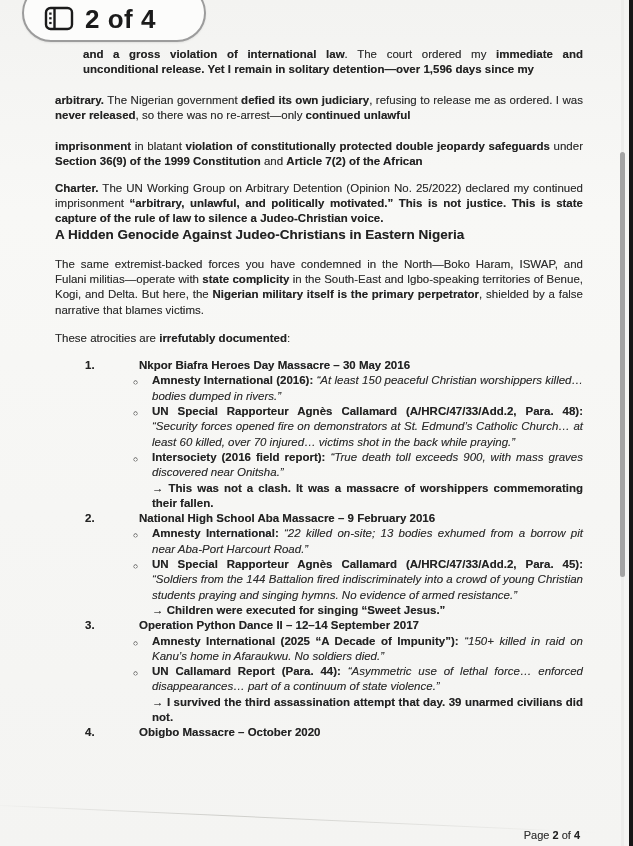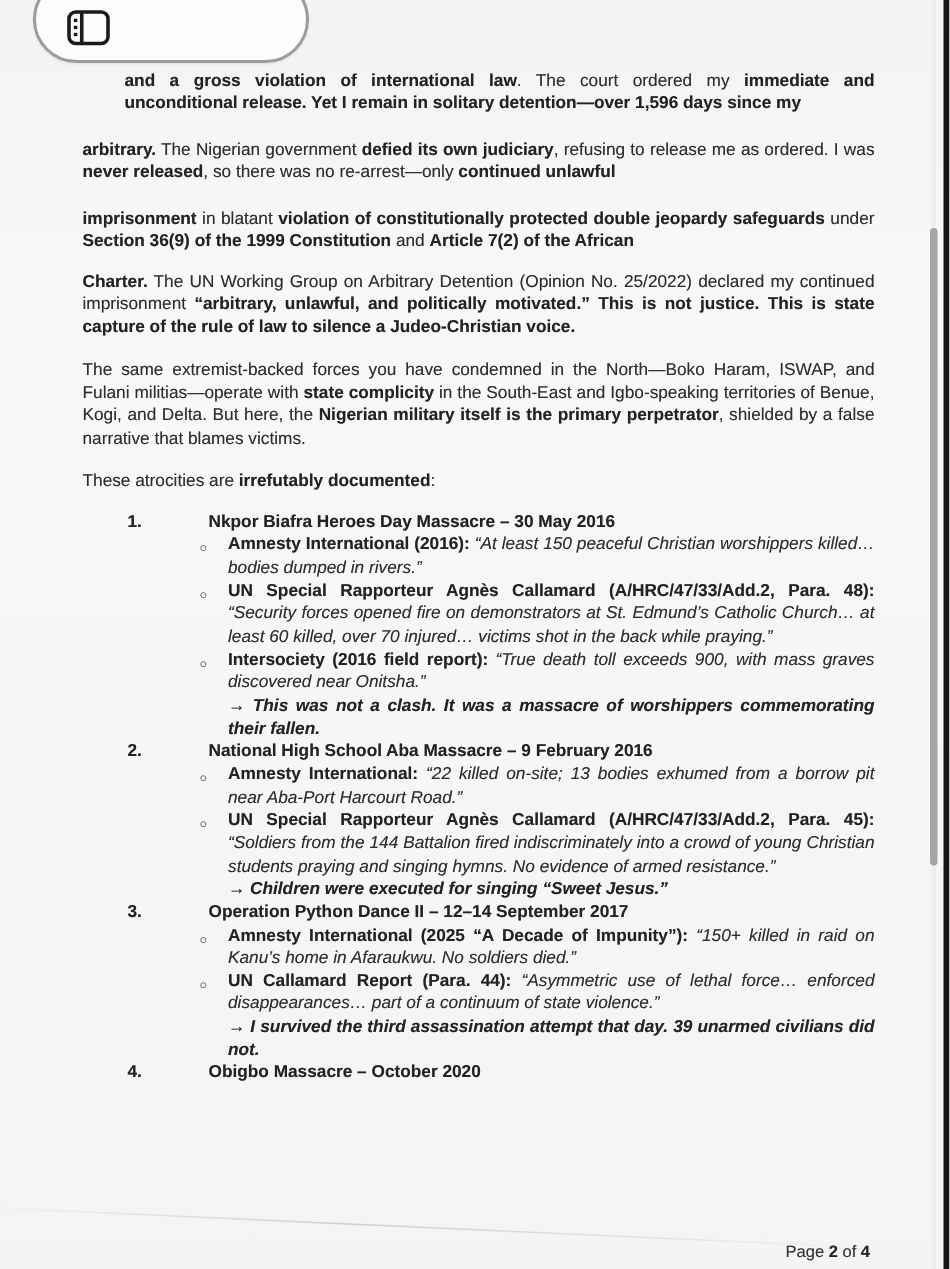--- a/index.html
+++ b/index.html
@@ -26,41 +26,41 @@
   .doc{
     position:absolute;left:55px;top:47px;width:528px;
     color:var(--ink);
     font-size:11.5px;line-height:15.3px;
     text-shadow:0 0 .4px rgba(40,40,40,.45);
   }
   .para{margin:0;text-align:justify;}
   .para.p0{margin-bottom:15px;margin-left:28px;}
   .para.p1{margin-bottom:16px;}
   .para.p2{margin-bottom:11px;}
-  .para.p3{margin-bottom:13px;}
+  .para.p3{}
   .para.p4{margin-bottom:13px;}
   .para.p5{margin-bottom:12px;}
   .b{font-weight:bold;color:var(--ink-strong);}
   .i{font-style:italic;}
   .heading{
     font-size:13.5px;line-height:16px;font-weight:bold;
     color:var(--ink-strong);
     margin:0 0 14px 0;
   }
 
   
   .list{margin:0;}
   .li{display:flex;margin-left:30px;}
   .num{flex:0 0 18px;font-weight:bold;color:var(--ink-strong);}
   .li-body{flex:1;min-width:0;}
   .li-title{font-weight:bold;color:var(--ink-strong);padding-left:36px;}
   .bullet{display:flex;margin-left:30px;}
   .bmark{flex:0 0 19px;font-size:8.5px;color:#4e4e4e;padding-top:2px;}
   .btext{flex:1;min-width:0;text-align:justify;}
-  .note{font-weight:bold;color:var(--ink-strong);text-align:justify;font-style:italic;}
+  .note{font-weight:bold;color:var(--ink-strong);text-align:justify;}
 
   
   .footer{
     position:absolute;top:829px;left:0;width:580px;
     text-align:right;font-size:11px;color:#333;
     text-shadow:0 0 .4px rgba(40,40,40,.4);
   }
   .footer .b{font-weight:bold;}
 
   
@@ -96,20 +96,21 @@
 </head>
 <body>
 
 <div class="screen">
 
   <div class="doc">
     <p class="para p0"><span class="b">and a gross violation of international law</span><span>. The court ordered my </span><span class="b">immediate and unconditional release. Yet I remain in solitary detention—over 1,596 days since my</span></p>
     <p class="para p1"><span class="b">arbitrary.</span><span> The Nigerian government </span><span class="b">defied its own judiciary</span><span>, refusing to release me as ordered. I was </span><span class="b">never released</span><span>, so there was no re-arrest—only </span><span class="b">continued unlawful</span></p>
     <p class="para p2"><span class="b">imprisonment</span><span> in blatant </span><span class="b">violation of constitutionally protected double jeopardy safeguards</span><span> under </span><span class="b">Section 36(9) of the 1999 Constitution</span><span> and </span><span class="b">Article 7(2) of the African</span></p>
     <p class="para p3"><span class="b">Charter.</span><span> The UN Working Group on Arbitrary Detention (Opinion No. 25/2022) declared my continued imprisonment </span><span class="b">“arbitrary, unlawful, and politically motivated.” This is not justice. This is state capture of the rule of law to silence a Judeo-Christian voice.</span></p>
+    <h2 class="heading">A Hidden Genocide Against Judeo-Christians in Eastern Nigeria</h2>
     <p class="para p4"><span>The same extremist-backed forces you have condemned in the North—Boko Haram, ISWAP, and Fulani militias—operate with </span><span class="b">state complicity</span><span> in the South-East and Igbo-speaking territories of Benue, Kogi, and Delta. But here, the </span><span class="b">Nigerian military itself is the primary perpetrator</span><span>, shielded by a false narrative that blames victims.</span></p>
     <p class="para p5"><span>These atrocities are </span><span class="b">irrefutably documented</span><span>:</span></p>
     <div class="list">
         <div class="li">
           <span class="num">1.</span>
           <div class="li-body">
             <div class="li-title">Nkpor Biafra Heroes Day Massacre – 30 May 2016</div>
             <div class="bullet">
               <span class="bmark">○</span>
               <div class="btext"><span class="b">Amnesty International (2016): </span><span class="i">“At least 150 peaceful Christian worshippers killed… bodies dumped in rivers.”</span></div>
@@ -166,19 +167,20 @@
   <div class="crease"></div>
 
   <div class="pill">
     <svg class="pill-icon" width="30" height="26" viewBox="0 0 30 26">
       <rect x="2" y="2" width="26" height="21" rx="4.5" fill="none" stroke="#1b1b1b" stroke-width="2.4"></rect>
       <line x1="10.5" y1="2" x2="10.5" y2="23" stroke="#1b1b1b" stroke-width="2.4"></line>
       <rect x="5.2" y="6.5" width="2.4" height="2.2" fill="#1b1b1b"></rect>
       <rect x="5.2" y="11.2" width="2.4" height="2.2" fill="#1b1b1b"></rect>
       <rect x="5.2" y="15.9" width="2.4" height="2.2" fill="#1b1b1b"></rect>
     </svg>
+    <span class="pill-label">2 of 4</span>
   </div>
 
   <div class="scroll-track"></div>
   <div class="scroll-thumb"></div>
   <div class="edge-strip"></div>
 
 </div>
 
 </body></html>

